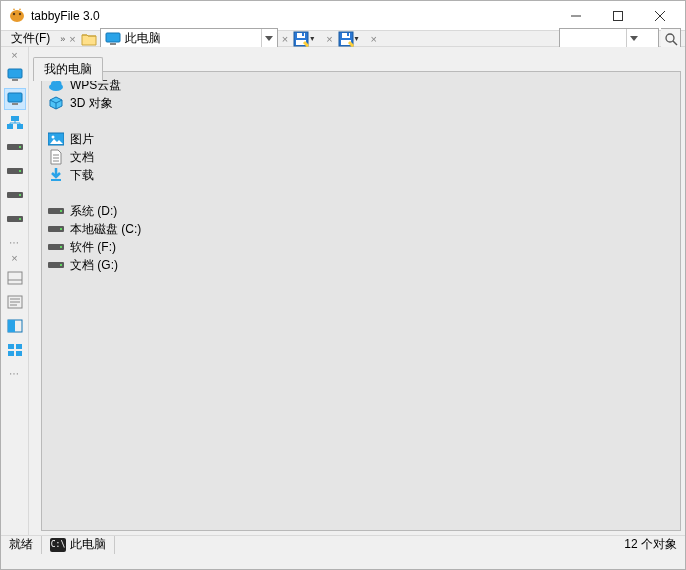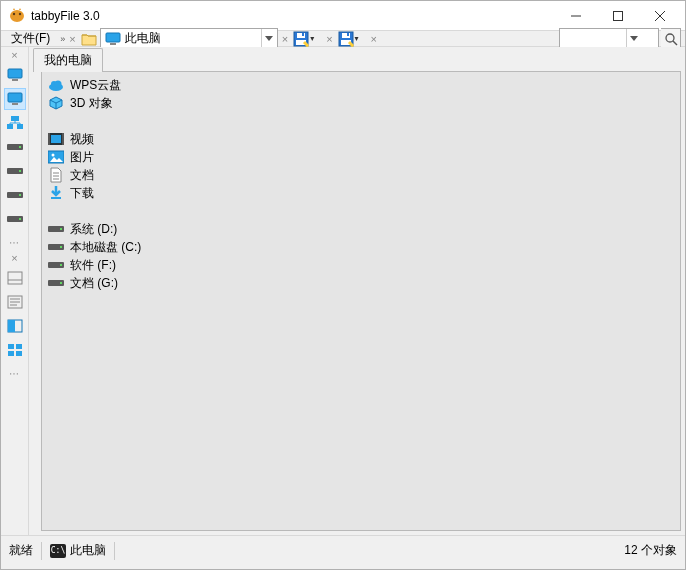--- a/index.html
+++ b/index.html
@@ -66,31 +66,31 @@
   .sb-item { width:22px; height:22px; margin:1px 0; display:flex; align-items:center; justify-content:center;}
   .sb-item.active { background:#cce8ff; border:1px solid #99d1ff;}
   .sb-dots { color:#888; margin:6px 0 2px; font-size:10px; letter-spacing:1px;}
   .sb-x2 { font-size:11px; color:#888; margin:2px 0;}
   
   .content { flex:1; background:#f0f0f0; display:flex; flex-direction:column;}
   .tabbar { height:24px; display:flex; align-items:flex-end; padding-left:4px; background:#f0f0f0;}
   .tab {
     background:#f0f0f0; border:1px solid #b9b9b9; border-bottom:none;
     padding:3px 10px; font-size:12px; border-radius:2px 2px 0 0;
-    position:relative; top:1px;
+    position:relative; top:10px;
   }
   .file-pane {
     flex:1; background:#e5e5e5; border:1px solid #b9b9b9; margin:0 4px 4px 12px;
     overflow:auto; padding:4px;
   }
   .file-item { display:flex; align-items:center; gap:6px; height:18px; padding:0 2px;}
   .file-item .icon { width:16px; height:16px; display:flex; align-items:center; justify-content:center;}
   .file-gap { height:18px; }
   
-  .statusbar { height:30px; background:#f0f0f0; border-top:1px solid #d9d9d9; display:flex; align-items:center; padding:0 8px;}
+  .statusbar { height:30px; background:#f0f0f0; border-top:1px solid #d9d9d9; display:flex; align-items:flex-start; padding:0 8px;}
   .statusbar .sbsep { width:1px; height:18px; background:#c9c9c9; margin:0 8px;}
   .cmd-chip { display:flex; align-items:center; gap:4px; background:#f0f0f0;}
   .cmd-icon { width:16px;height:14px; background:#222; border-radius:2px; display:flex;align-items:center;justify-content:center; color:#fff; font-size:8px; font-family:monospace;}
   .status-right { margin-left:auto; }
   
   .folder svg, .monitor svg, .lens svg { display:block;}
 </style>
 </head>
 <body>
 
@@ -297,31 +297,20 @@
               <path d="M8 2 L14 5 L14 11 L8 14 L2 11 L2 5 Z" fill="#4fc3f7" stroke="#1576b5"></path>
               <path d="M2 5 L8 8 L14 5 M8 8 v6" stroke="#1576b5" fill="none"></path>
             </svg>
           </span>
           <span>3D 对象</span>
         </div>
         <div class="file-gap"></div>
         <div class="file-item">
           <span class="icon">
             <svg width="16" height="14">
-              <rect x="0" y="1" width="16" height="12" fill="#263238"></rect>
-              <rect x="0" y="1" width="2" height="12" fill="#555"></rect>
-              <rect x="14" y="1" width="2" height="12" fill="#555"></rect>
-              <rect x="3" y="3" width="10" height="8" fill="#2aa3e8"></rect>
-            </svg>
-          </span>
-          <span>视频</span>
-        </div>
-        <div class="file-item">
-          <span class="icon">
-            <svg width="16" height="14">
               <rect x="0" y="1" width="16" height="12" fill="#2aa3e8" stroke="#1576b5"></rect>
               <circle cx="5" cy="5" r="1.5" fill="#fff"></circle>
               <path d="M2 12 l4 -5 l3 3 l2 -2 l4 4" fill="#fff"></path>
             </svg>
           </span>
           <span>图片</span>
         </div>
         <div class="file-item">
           <span class="icon">
             <svg width="14" height="16">

